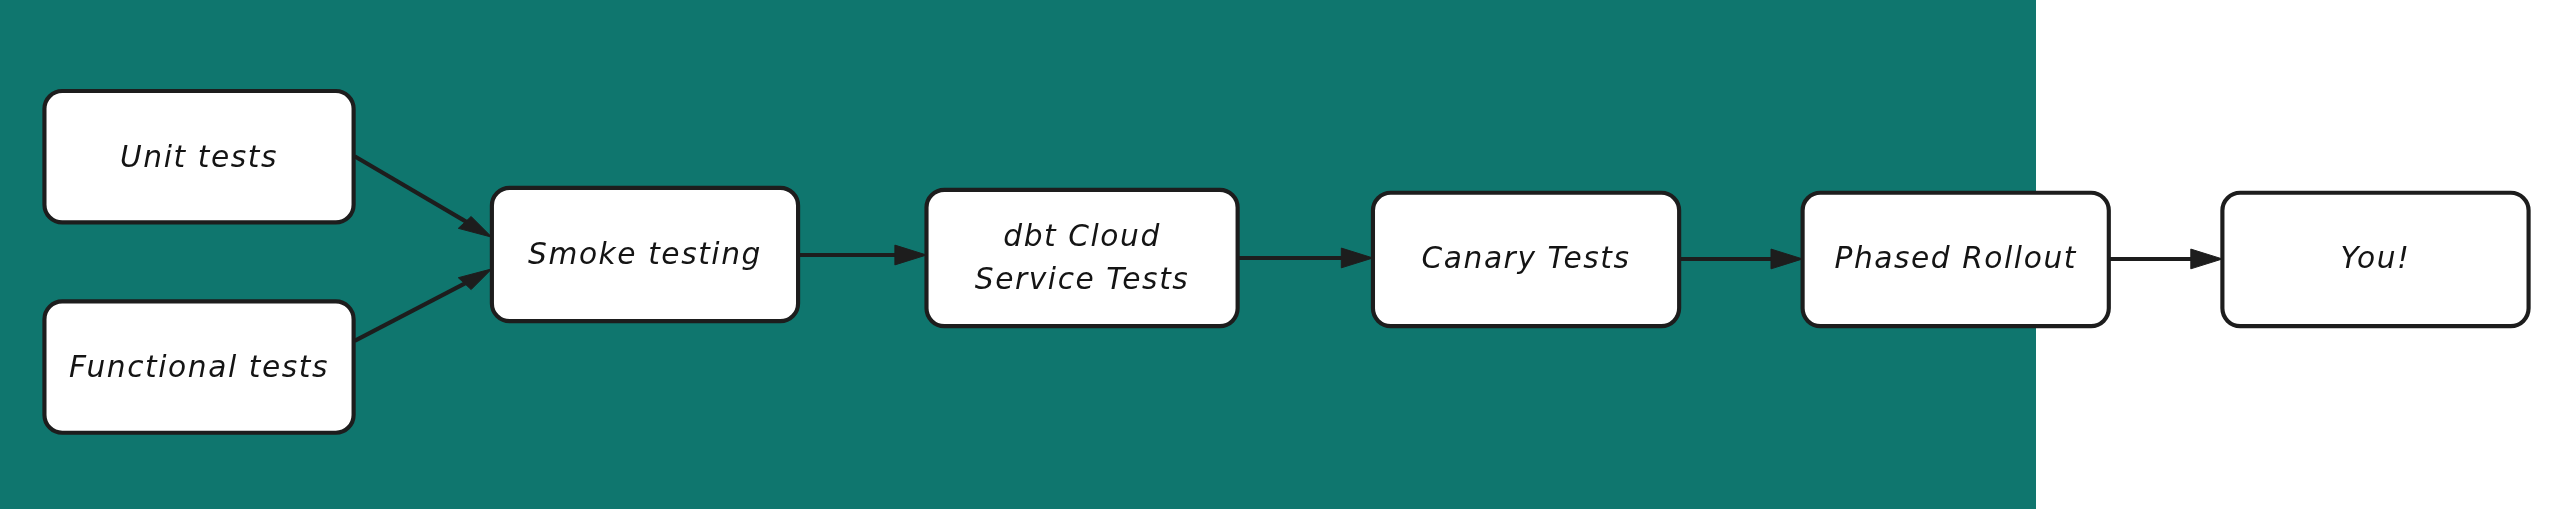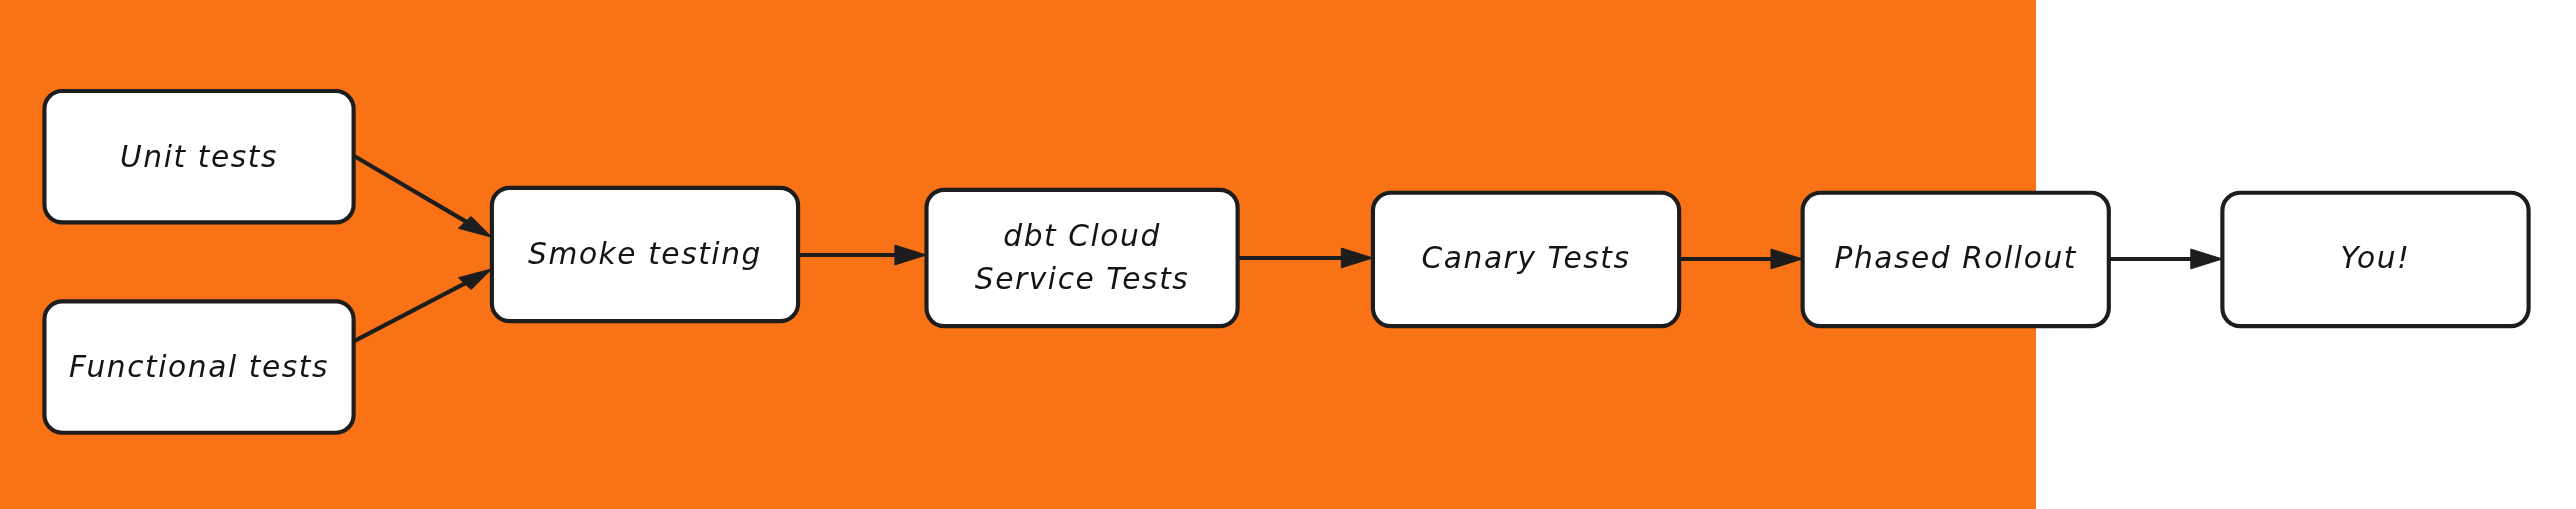--- a/index.html
+++ b/index.html
@@ -11,21 +11,21 @@
   body {
     width: 2576px;
     height: 510px;
     overflow: hidden;
     font-family: "DejaVu Sans", sans-serif;
   }
   #diagram-canvas {
     position: relative;
     width: 2036px;
     height: 510px;
-    background: #f97316;
+    background: #0f766e;
   }
   svg#flowchart {
     display: block;
     width: 2576px;
     height: 510px;
   }
   .node-shape {
     fill: #ffffff;
     stroke: #1d1d1d;
     stroke-width: 4.2;

